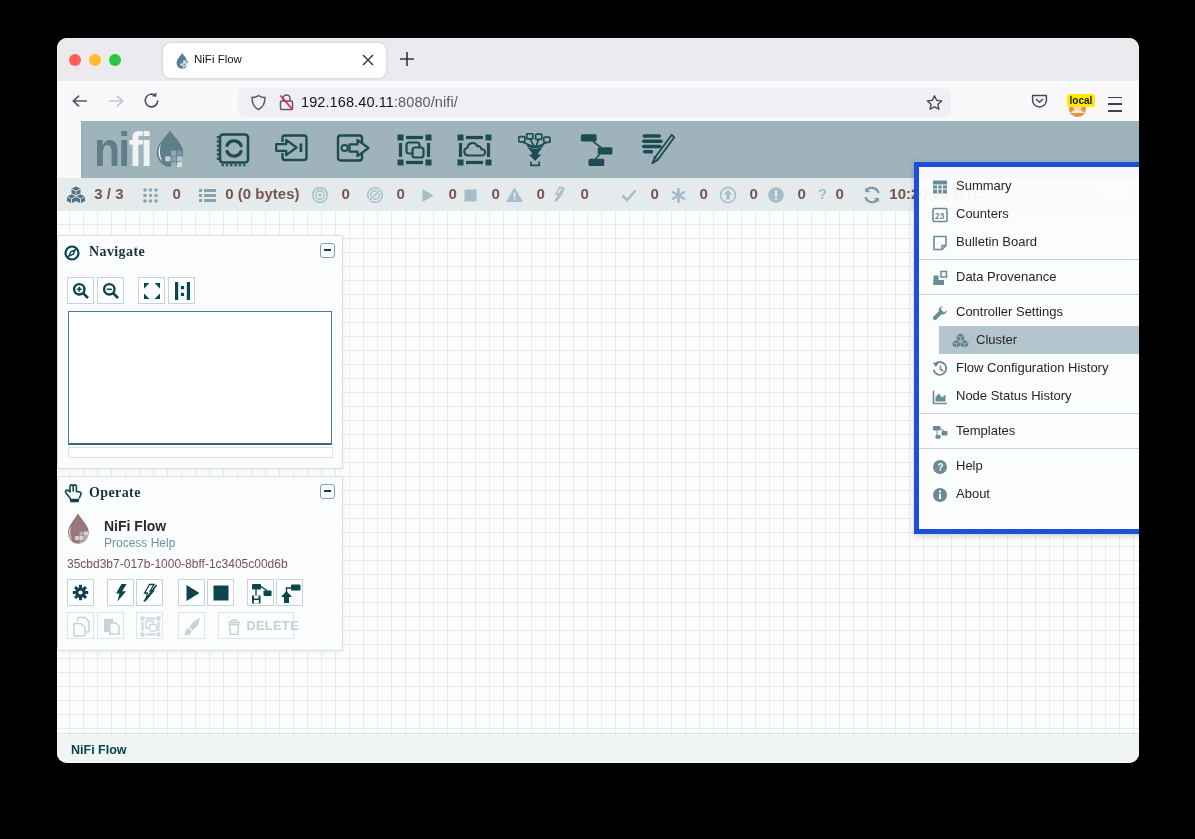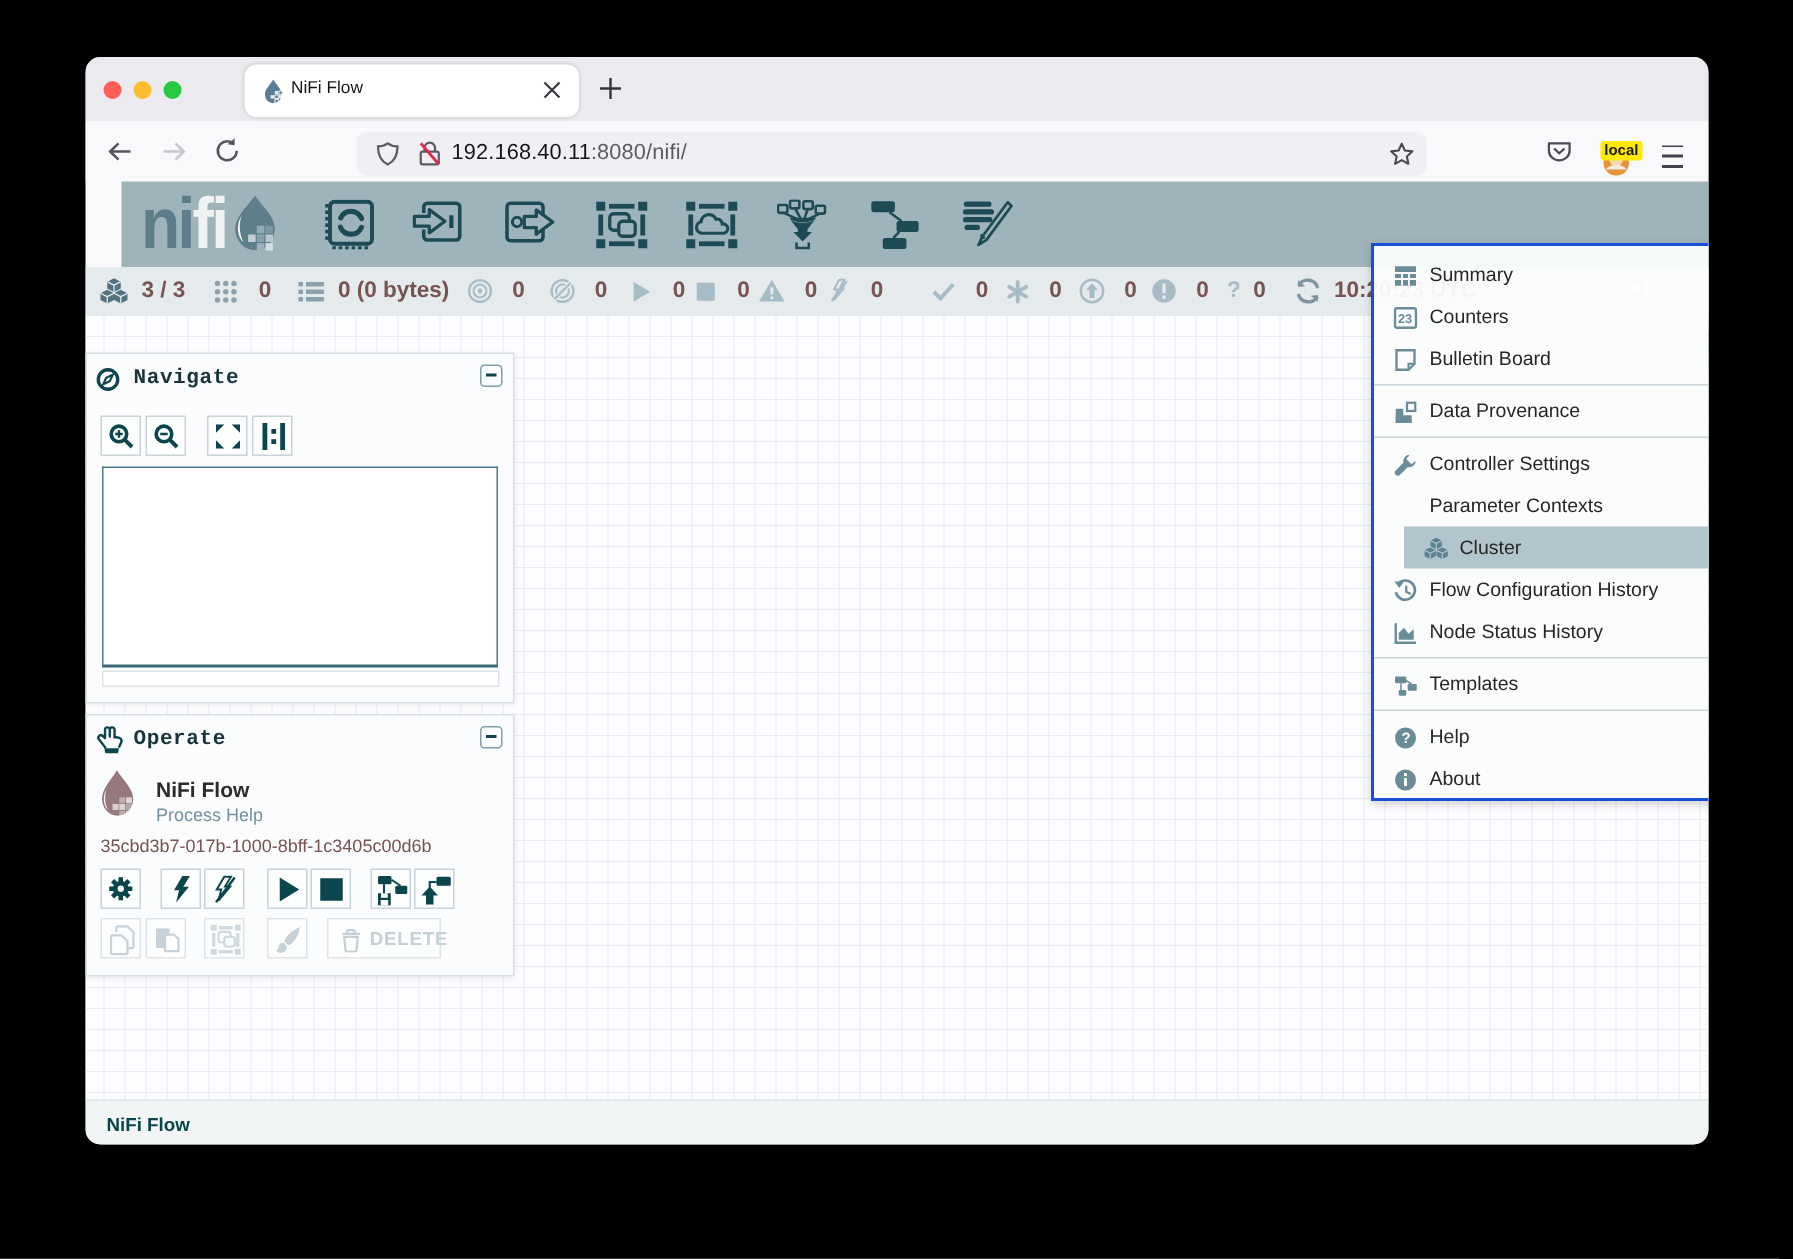--- a/index.html
+++ b/index.html
@@ -29,34 +29,34 @@
 #stats .it{position:absolute;top:0;height:32px;line-height:32px;}
 #stats svg{vertical-align:middle;}
 
 #canvas{position:absolute;left:0;top:172px;width:1082px;height:523px;background:#fcfdfe;
  background-image:linear-gradient(#e6ebee 1px,transparent 1px),linear-gradient(90deg,#e6ebee 1px,transparent 1px);
  background-size:14px 14px;background-position:12px 0px;}
 
 .panel{position:absolute;background:#fbfcfd;border:1px solid #d9e0e4;box-shadow:0 1px 4px rgba(0,0,0,0.08);}
 #navigate{left:0px;top:25px;width:286px;height:234px;}
 #operate{left:0px;top:266px;width:286px;height:175px;}
-.ptitle{position:absolute;left:31px;top:8px;font-family:Liberation Mono, monospace;font-weight:bold;font-size:14px;letter-spacing:0.4px;color:#17353b;}
+.ptitle{position:absolute;left:31px;top:8px;font-family:Liberation Serif, serif;font-weight:bold;font-size:14px;letter-spacing:0.4px;color:#17353b;}
 .pmin{position:absolute;left:260px;top:7px;width:15px;height:15px;border:1.5px solid #7fa0ac;border-radius:3px;}
 .pmin div{position:absolute;left:2.5px;top:5px;width:7px;height:2px;background:#11454e;}
 .zbtn{position:absolute;width:27px;height:27px;background:#fdfefe;border:1px solid #c8d3d8;}
 #preview{position:absolute;left:9.5px;top:75px;width:264px;height:134px;background:#fff;border:1px solid #4b7b8d;border-bottom:2px solid #39677a;}
 #birdstrip{position:absolute;left:9.5px;top:211px;width:265px;height:11px;background:#fff;border:1px solid #dde3e6;}
 .obtn{position:absolute;width:27px;height:27px;background:#fdfefe;border:1px solid #c8d3d8;}
 .obtn.dis{border-color:#dde5e8;}
 #delbtn{position:absolute;width:76px;height:27px;background:#fdfefe;border:1px solid #dde5e8;color:#c3d0d6;font-weight:bold;font-size:12.5px;}
 
 #footer{position:absolute;left:0;top:695px;width:1082px;height:30px;background:#f1f5f5;border-top:1px solid #dde4e6;}
 #footer span{position:absolute;left:14px;top:9px;font-size:12.5px;font-weight:bold;color:#08454c;}
 
-#menu{position:absolute;left:857px;top:124px;width:258px;height:372px;background:rgba(251,253,253,0.95);border:2px solid #1d4ed8;box-shadow:0 2px 6px rgba(0,0,0,0.18);}
+#menu{position:absolute;left:857px;top:124px;width:258px;height:372px;background:rgba(251,253,253,0.95);border:5px solid #1d4ed8;box-shadow:0 2px 6px rgba(0,0,0,0.18);}
 .mi{position:relative;height:28px;line-height:28px;font-size:13px;color:#262626;padding-left:37px;}
 .mi svg{position:absolute;left:13px;top:7px;}
 .mi.hl{background:#b3c5cc;margin-left:20px;}
 .msep{height:1px;background:#c9d4d9;margin:3px 0;}
 </style>
 </head>
 <body>
 <div id="win">
 <div id="tabbar">
   <div class="tl" style="left:12px;background:#ff5f57;"></div>
@@ -546,21 +546,20 @@
   <div class="mi"><svg width="16" height="16" viewBox="0 0 16 16">
           <path d="M1.5,5.5 h5 V15 h-5 Z" fill="#6a8c99"></path>
           <path d="M1.5,10 H12 V15" fill="#6a8c99"></path>
           <rect x="1.5" y="10" width="10.5" height="5" fill="#6a8c99"></rect>
           <rect x="9" y="1.5" width="5.5" height="5.5" fill="none" stroke="#6a8c99" stroke-width="1.5"></rect>
         </svg>Data Provenance</div>
   <div class="msep"></div>
   <div class="mi"><svg width="16" height="16" viewBox="0 0 16 16">
           <path d="M10.8,1.2 a4.2,4.2 0 0 0 -4.1,5.2 L1.5,11.6 a2,2 0 0 0 2.9,2.9 L9.6,9.3 a4.2,4.2 0 0 0 5.2,-4.1 L12,7.5 L8.5,4 Z" fill="#6a8c99"></path>
         </svg>Controller Settings</div>
-  <div class="mi">Parameter Contexts</div>
   <div class="mi hl"><svg width="17" height="16" viewBox="0 0 17 16">
           <g>
             <path d="M8.5,0.5 L12.3,2.4 V6.2 L8.5,8.1 L4.7,6.2 V2.4 Z" fill="#5d828f"></path>
             <path d="M4.5,7 L8.3,8.9 V12.7 L4.5,14.6 L0.7,12.7 V8.9 Z" fill="#5d828f"></path>
             <path d="M12.5,7 L16.3,8.9 V12.7 L12.5,14.6 L8.7,12.7 V8.9 Z" fill="#5d828f"></path>
             <g stroke="#b3c5cc" stroke-width="0.8" fill="none">
               <path d="M4.7,2.4 L8.5,4.3 L12.3,2.4 M8.5,4.3 V8.1"></path>
               <path d="M0.7,8.9 L4.5,10.8 L8.3,8.9 M4.5,10.8 V14.6"></path>
               <path d="M8.7,8.9 L12.5,10.8 L16.3,8.9 M12.5,10.8 V14.6"></path>
             </g>

